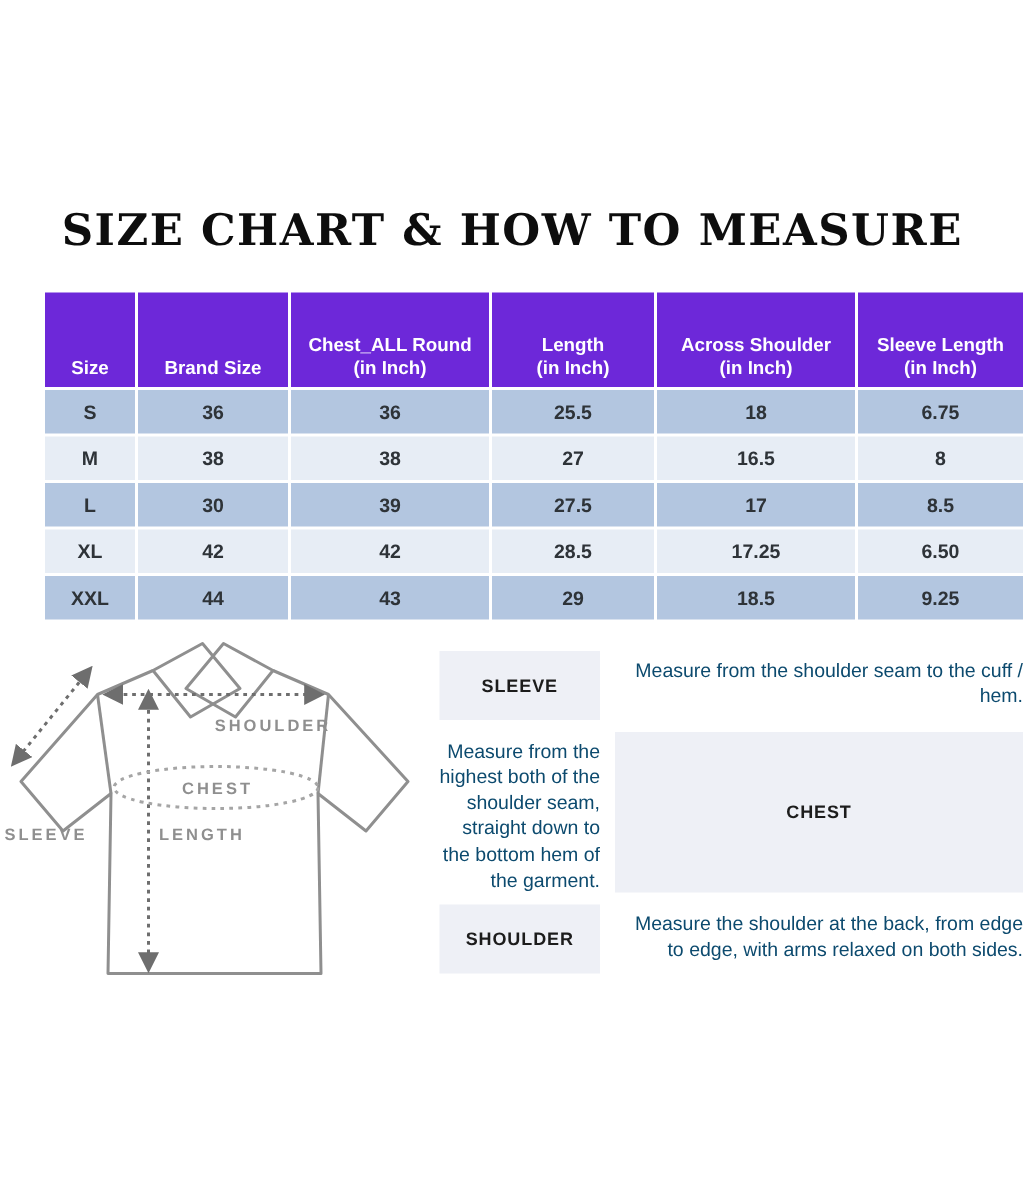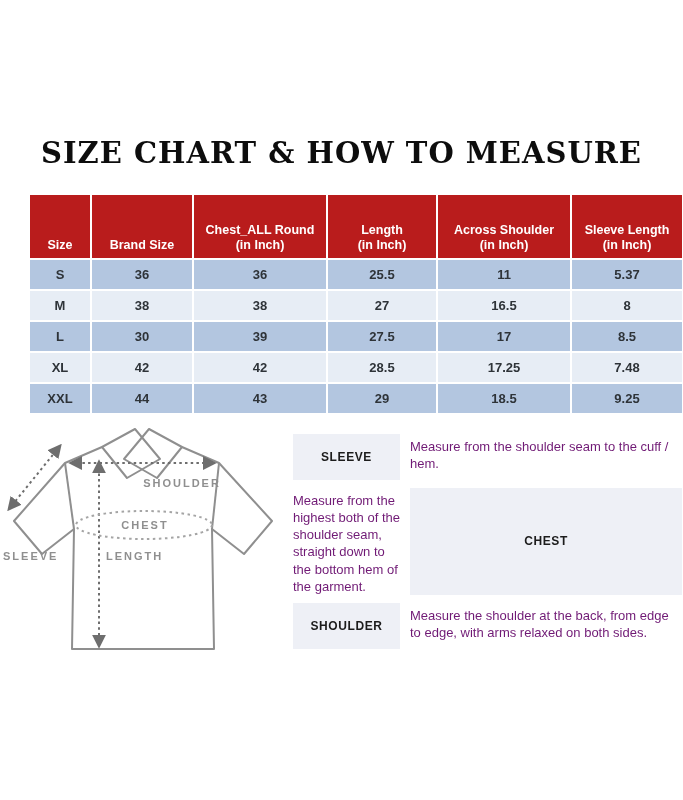--- a/index.html
+++ b/index.html
@@ -20,21 +20,21 @@
     font-weight:700; font-size:29px; letter-spacing:1px;
     color:#0d0d0d;
   }
   
   table.size-table {
     position:absolute; left:28px; top:193px; width:646px;
     border-collapse:separate; border-spacing:2px;
     table-layout:fixed;
   }
   table.size-table th {
-    background:#b91c1c; color:#ffffff;
+    background:#6d28d9; color:#ffffff;
     height:63px; vertical-align:bottom;
     font-size:12.5px; font-weight:bold; line-height:1.25;
     padding:0 2px 4px 2px; text-align:center;
   }
   table.size-table th .col-label, table.size-table th .col-sub { display:block; }
   table.size-table td {
     height:29px; text-align:center; vertical-align:middle;
     font-size:13px; font-weight:600; color:#2e3338;
   }
   table.size-table tbody tr:nth-child(odd) td { background:#b3c6e0; }
@@ -52,21 +52,21 @@
     display:grid; grid-template-columns:107px 1fr;
     column-gap:10px; row-gap:8px;
     grid-auto-rows:minmax(46px, auto);
   }
   .howto .term {
     background:#eef0f6;
     display:flex; align-items:center; justify-content:center;
     font-size:12px; font-weight:bold; letter-spacing:0.6px; color:#1c1c1c;
   }
   .howto .desc {
-    font-size:13px; color:#701a75; line-height:1.32; padding-top:4px;
+    font-size:13px; color:#0c4a6e; line-height:1.32; padding-top:4px;text-align:right;
   }
 </style>
 </head>
 <body>
 
 <div class="page">
 
   <h1 class="page-title">SIZE CHART &amp; HOW TO MEASURE</h1>
 
   <table class="size-table">
@@ -105,22 +105,22 @@
           <span class="col-sub">(in Inch)</span>
         </th>
       </tr>
     </thead>
     <tbody>
       <tr>
         <td>S</td>
         <td>36</td>
         <td>36</td>
         <td>25.5</td>
-        <td>11</td>
-        <td>5.37</td>
+        <td>18</td>
+        <td>6.75</td>
       </tr>
       <tr>
         <td>M</td>
         <td>38</td>
         <td>38</td>
         <td>27</td>
         <td>16.5</td>
         <td>8</td>
       </tr>
       <tr>
@@ -130,21 +130,21 @@
         <td>27.5</td>
         <td>17</td>
         <td>8.5</td>
       </tr>
       <tr>
         <td>XL</td>
         <td>42</td>
         <td>42</td>
         <td>28.5</td>
         <td>17.25</td>
-        <td>7.48</td>
+        <td>6.50</td>
       </tr>
       <tr>
         <td>XXL</td>
         <td>44</td>
         <td>43</td>
         <td>29</td>
         <td>18.5</td>
         <td>9.25</td>
       </tr>
     </tbody>

